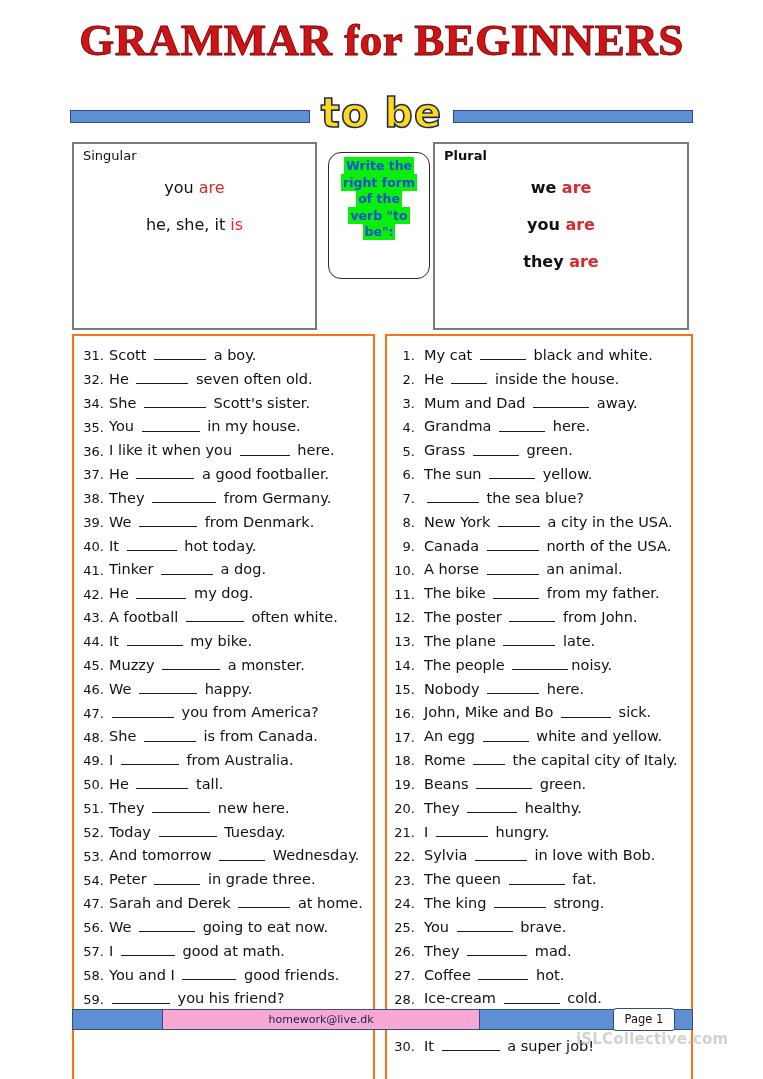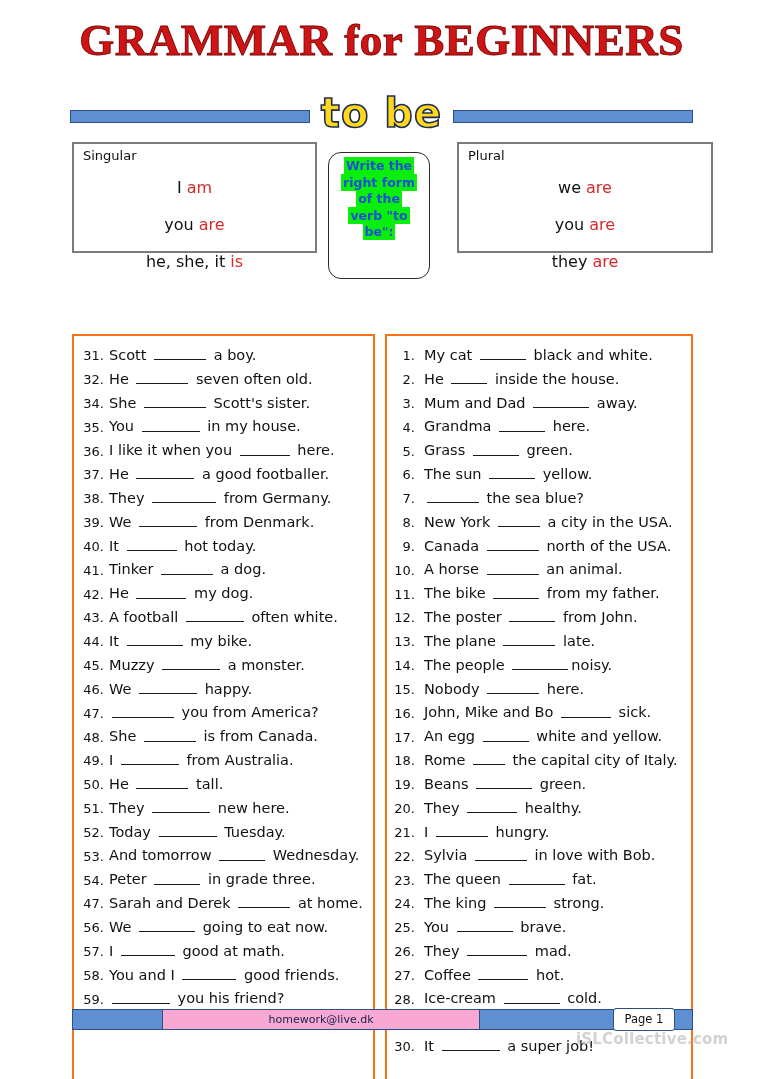--- a/index.html
+++ b/index.html
@@ -57,27 +57,27 @@
     color: #FFD81C;
     -webkit-text-stroke: 1.6px #1d2a52;
     letter-spacing: 1px;
     white-space: nowrap;
   }
 
   
   .conj-box {
     position: absolute;
     top: 142px;
-    height: 111px;
+    height: 188px;
     background: #ffffff;
     border: 2px solid #7b7b7b;
     box-sizing: border-box;
   }
   #singular-box { left: 72px;  width: 245px; }
-  #plural-box   { left: 457px; width: 256px; }
+  #plural-box   { left: 433px; width: 256px; font-weight: bold; }
   .conj-label {
     position: absolute;
     left: 9px; top: 4px;
     font-size: 13px;
     color: #111;
     font-family: "DejaVu Sans", sans-serif;
   }
   .conj-lines {
     position: absolute;
     left: 0; right: 0;
@@ -214,23 +214,20 @@
 <div id="title-area">
   <div id="main-title">GRAMMAR for BEGINNERS</div>
   <div id="deco-bar-left" class="deco-bar"></div>
   <div id="deco-bar-right" class="deco-bar"></div>
   <div id="subtitle">to be</div>
 </div>
 
 <div id="singular-box" class="conj-box">
   <div class="conj-label">Singular</div>
   <div class="conj-lines">
-    <div class="conj-line">
-      <span>I </span><span class="verb">am</span>
-    </div>
     <div class="conj-line">
       <span>you </span><span class="verb">are</span>
     </div>
     <div class="conj-line">
       <span>he, she, it </span><span class="verb">is</span>
     </div>
   </div>
 </div>
 
 <div id="instruction-box">

